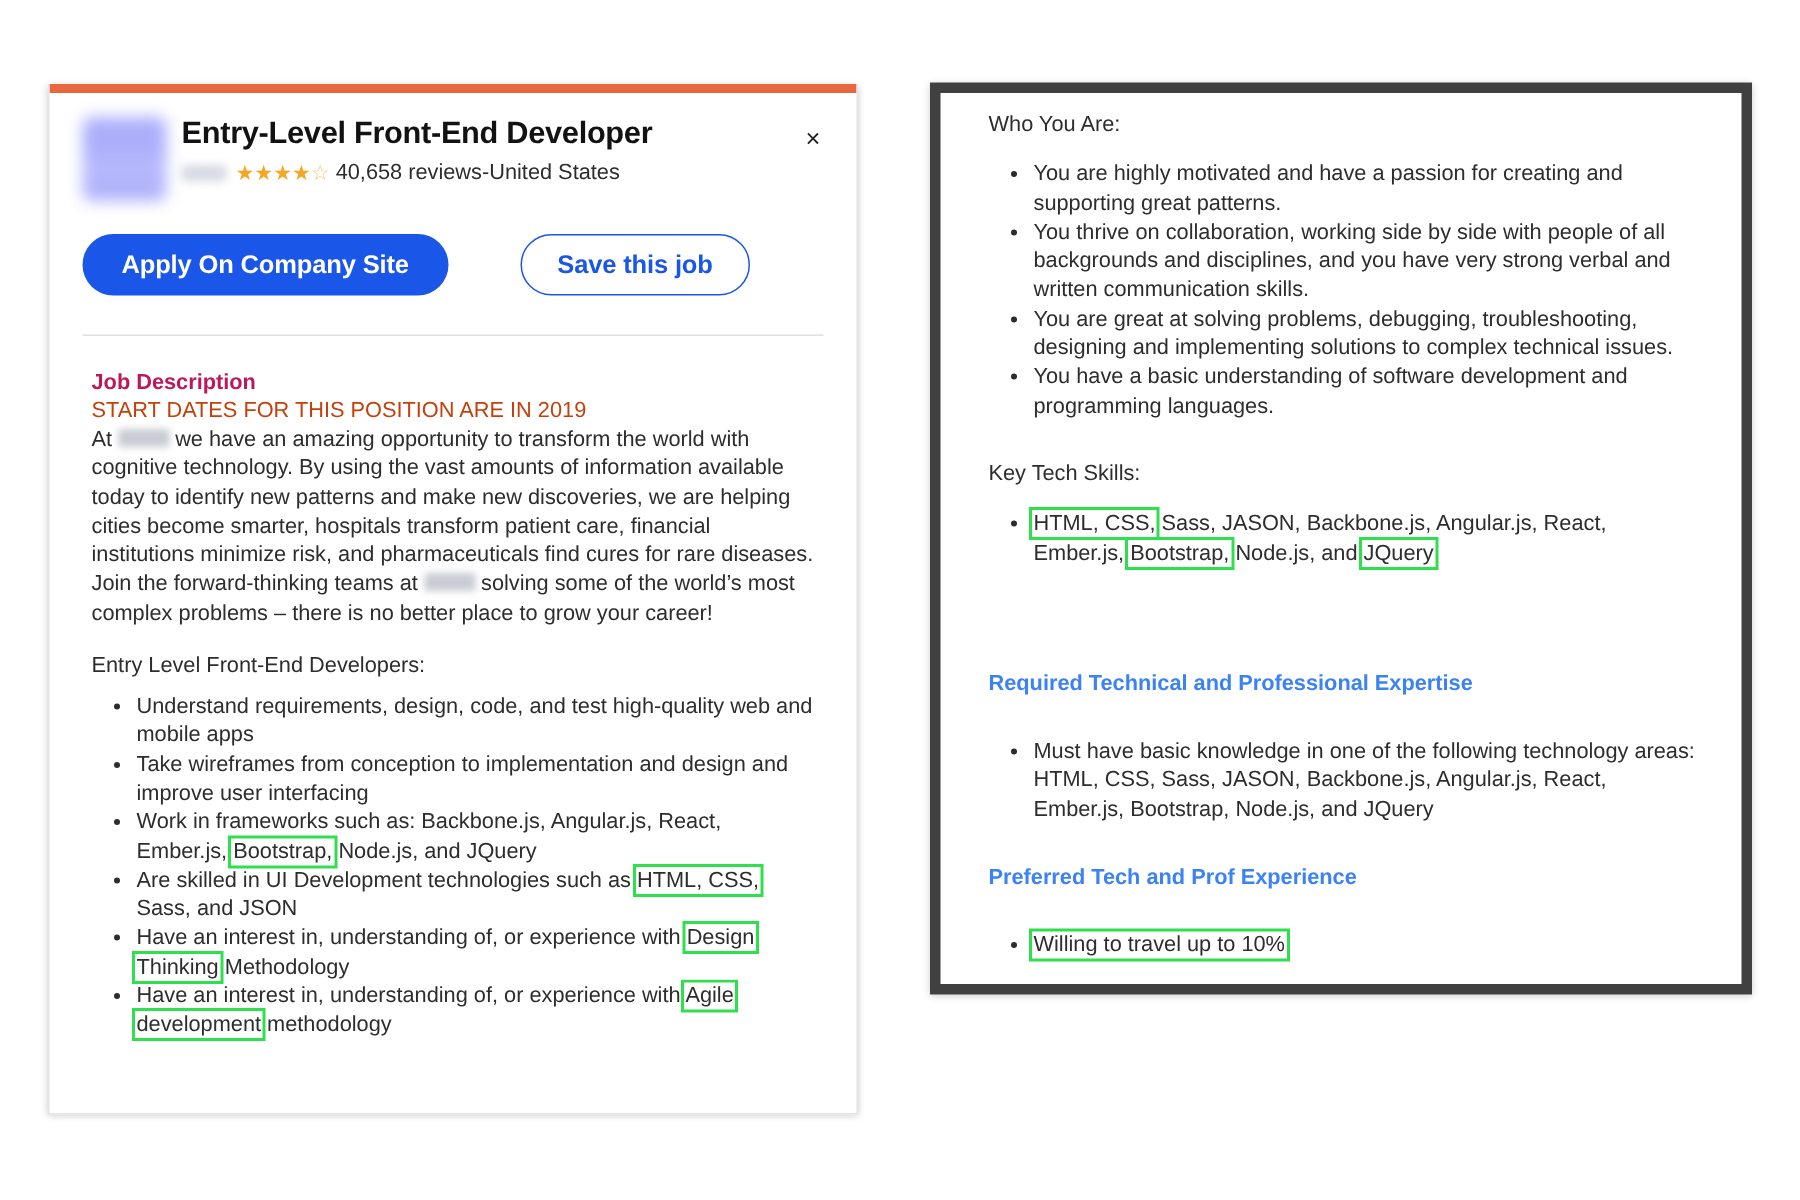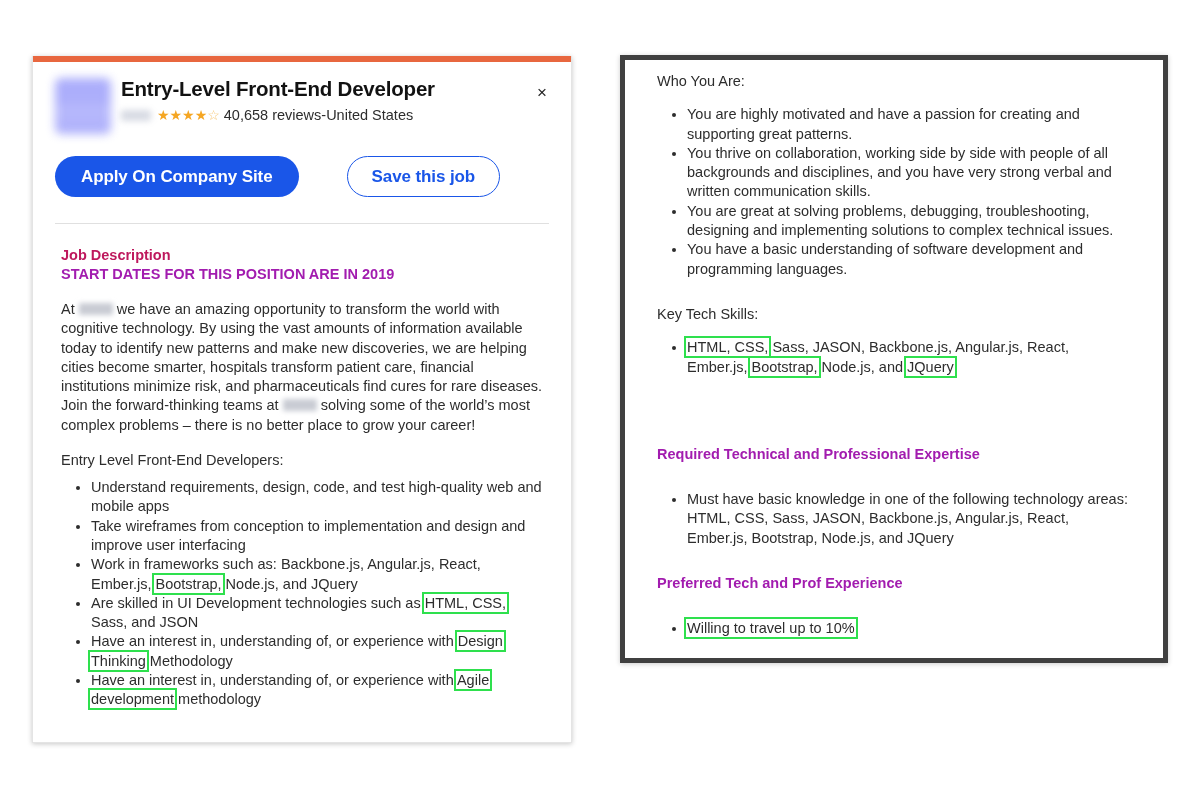--- a/index.html
+++ b/index.html
@@ -156,25 +156,24 @@
     font-size: 14.5px;
     line-height: 19px;
   }
   .sect-title {
     font-weight: bold;
     color: #be185d;
     font-size: 14.5px;
     line-height: 19px;
   }
   .sect-subtitle {
-    font-weight: bold;
-    color: #a21caf;
+    font-weight: normal;
+    color: #c2410c;
     font-size: 14.5px;
     line-height: 19px;
-    margin-bottom: 16px;
   }
   .para {
     margin: 0 0 16px 0;
     line-height: 19.3px;
   }
   .redact {
     display: inline-block;
     vertical-align: -1px;
     width: 34px;
     height: 12px;
@@ -205,37 +204,37 @@
   }
 
   
   .detail-card {
     position: absolute;
     left: 620px;
     top: 55px;
     width: 548px;
     height: 608px;
     background: #ffffff;
-    border: 5px solid #404040;
+    border: 7px solid #404040;
     box-shadow: 0 1px 5px rgba(0,0,0,0.20);
     box-sizing: border-box;
     overflow: hidden;
   }
   .detail-body {
     padding: 12px 30px 10px 32px;
     color: #2d2d2d;
     font-size: 14.5px;
     line-height: 19.3px;
   }
   .spacer-lg { height: 42px; }
   .spacer-md { height: 26px; }
   .spacer-sm { height: 14px; }
   .detail-head {
     font-weight: bold;
-    color: #a21caf;
+    color: #3b82f6;
     font-size: 14.5px;
   }
 </style>
 </head>
 <body>
 
 <div class="job-card">
 
   <div class="accent-bar"></div>
 

